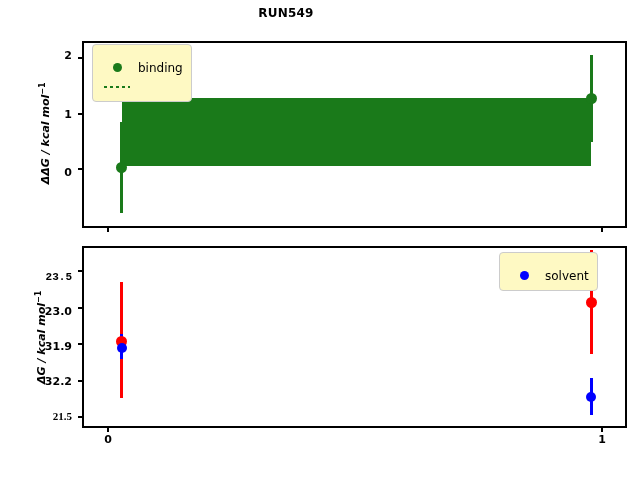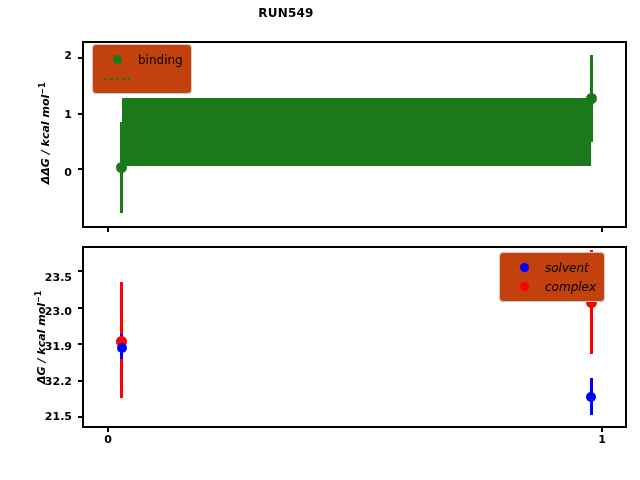--- a/index.html
+++ b/index.html
@@ -144,24 +144,24 @@
     width: 9px;
     height: 9px;
   }
   .dense-band {
     position: absolute;
   }
   
   .legend {
     position: absolute;
     box-sizing: border-box;
-    background: #c2410c;
+    background: #fef9c3;
     border: 1px solid #cccccc;
     border-radius: 4px;
-    padding: 5px 8px 5px 7px;
+    padding: 13px 8px 5px 7px;
     box-shadow: none;
   }
   .legend-row {
     display: flex;
     align-items: center;
     height: 19px;
   }
   .legend-key {
     width: 34px;
     display: flex;
@@ -191,21 +191,20 @@
   }
   #legend-top {
     left: 92px;
     top: 44px;
     z-index: 20;
   }
   #legend-bottom {
     left: 499px;
     top: 252px;
     z-index: 20;
-    font-style: italic;
   }
 </style>
 </head>
 <body>
 
 <div id="figure">
 
   <div class="title">RUN549</div>
 
   <div class="axes" id="axes-top">
@@ -266,33 +265,33 @@
     <div class="errbar" id="bot-err-s1" style="left: 505.914px; top: 130.312px; width: 3px; height: 36.4px; background: rgb(0, 0, 255);"></div>
     <div class="marker" id="bot-mark-s1" style="left: 502.414px; top: 143.512px; width: 10px; height: 10px; background: rgb(0, 0, 255);"></div>
   </div>
 
   <div class="ytick" id="bt0" style="top: 416.08px;"></div>
   <div class="ytick" id="bt1" style="top: 379.68px;"></div>
   <div class="ytick" id="bt2" style="top: 343.28px;"></div>
   <div class="ytick" id="bt3" style="top: 306.88px;"></div>
   <div class="ytick" id="bt4" style="top: 270.48px;"></div>
 
-  <div class="yticklabel-wrap" style="top:410px;">
+  <div class="yticklabel-wrap" style="top:410px;font-family:Liberation Serif, serif;">
     <span class="yticklabel">21.5</span>
   </div>
   <div class="yticklabel-wrap" style="top:375px;">
     <span class="yticklabel">32.2</span>
   </div>
   <div class="yticklabel-wrap" style="top:340px;">
     <span class="yticklabel">31.9</span>
   </div>
   <div class="yticklabel-wrap" style="top:305px;">
     <span class="yticklabel">23.0</span>
   </div>
-  <div class="yticklabel-wrap" style="top:271px;">
+  <div class="yticklabel-wrap" style="top:271px;font-family:Liberation Mono, monospace;">
     <span class="yticklabel">23.5</span>
   </div>
 
   <div class="ylabel" id="ylabel-bottom"><i>ΔG / kcal mol</i><sup>−1</sup></div>
 
   <div class="xtick" style="left:107px; top:428px;"></div>
   <div class="xtick" style="left:601px; top:428px;"></div>
   <div class="xticklabel-wrap" style="left:88px; top:433px;">
     <span class="xticklabel">0</span>
   </div>
@@ -301,21 +300,15 @@
   </div>
 
 
   <div class="legend" id="legend-bottom">
     <div class="legend-row">
       <span class="legend-key">
           <span class="legend-dot" style="background:#0000ff;"></span>
         </span>
       <span class="legend-label">solvent</span>
     </div>
-    <div class="legend-row">
-      <span class="legend-key">
-          <span class="legend-dot" style="background:#ff0000;"></span>
-        </span>
-      <span class="legend-label">complex</span>
-    </div>
   </div>
 
 </div>
 
 </body></html>

